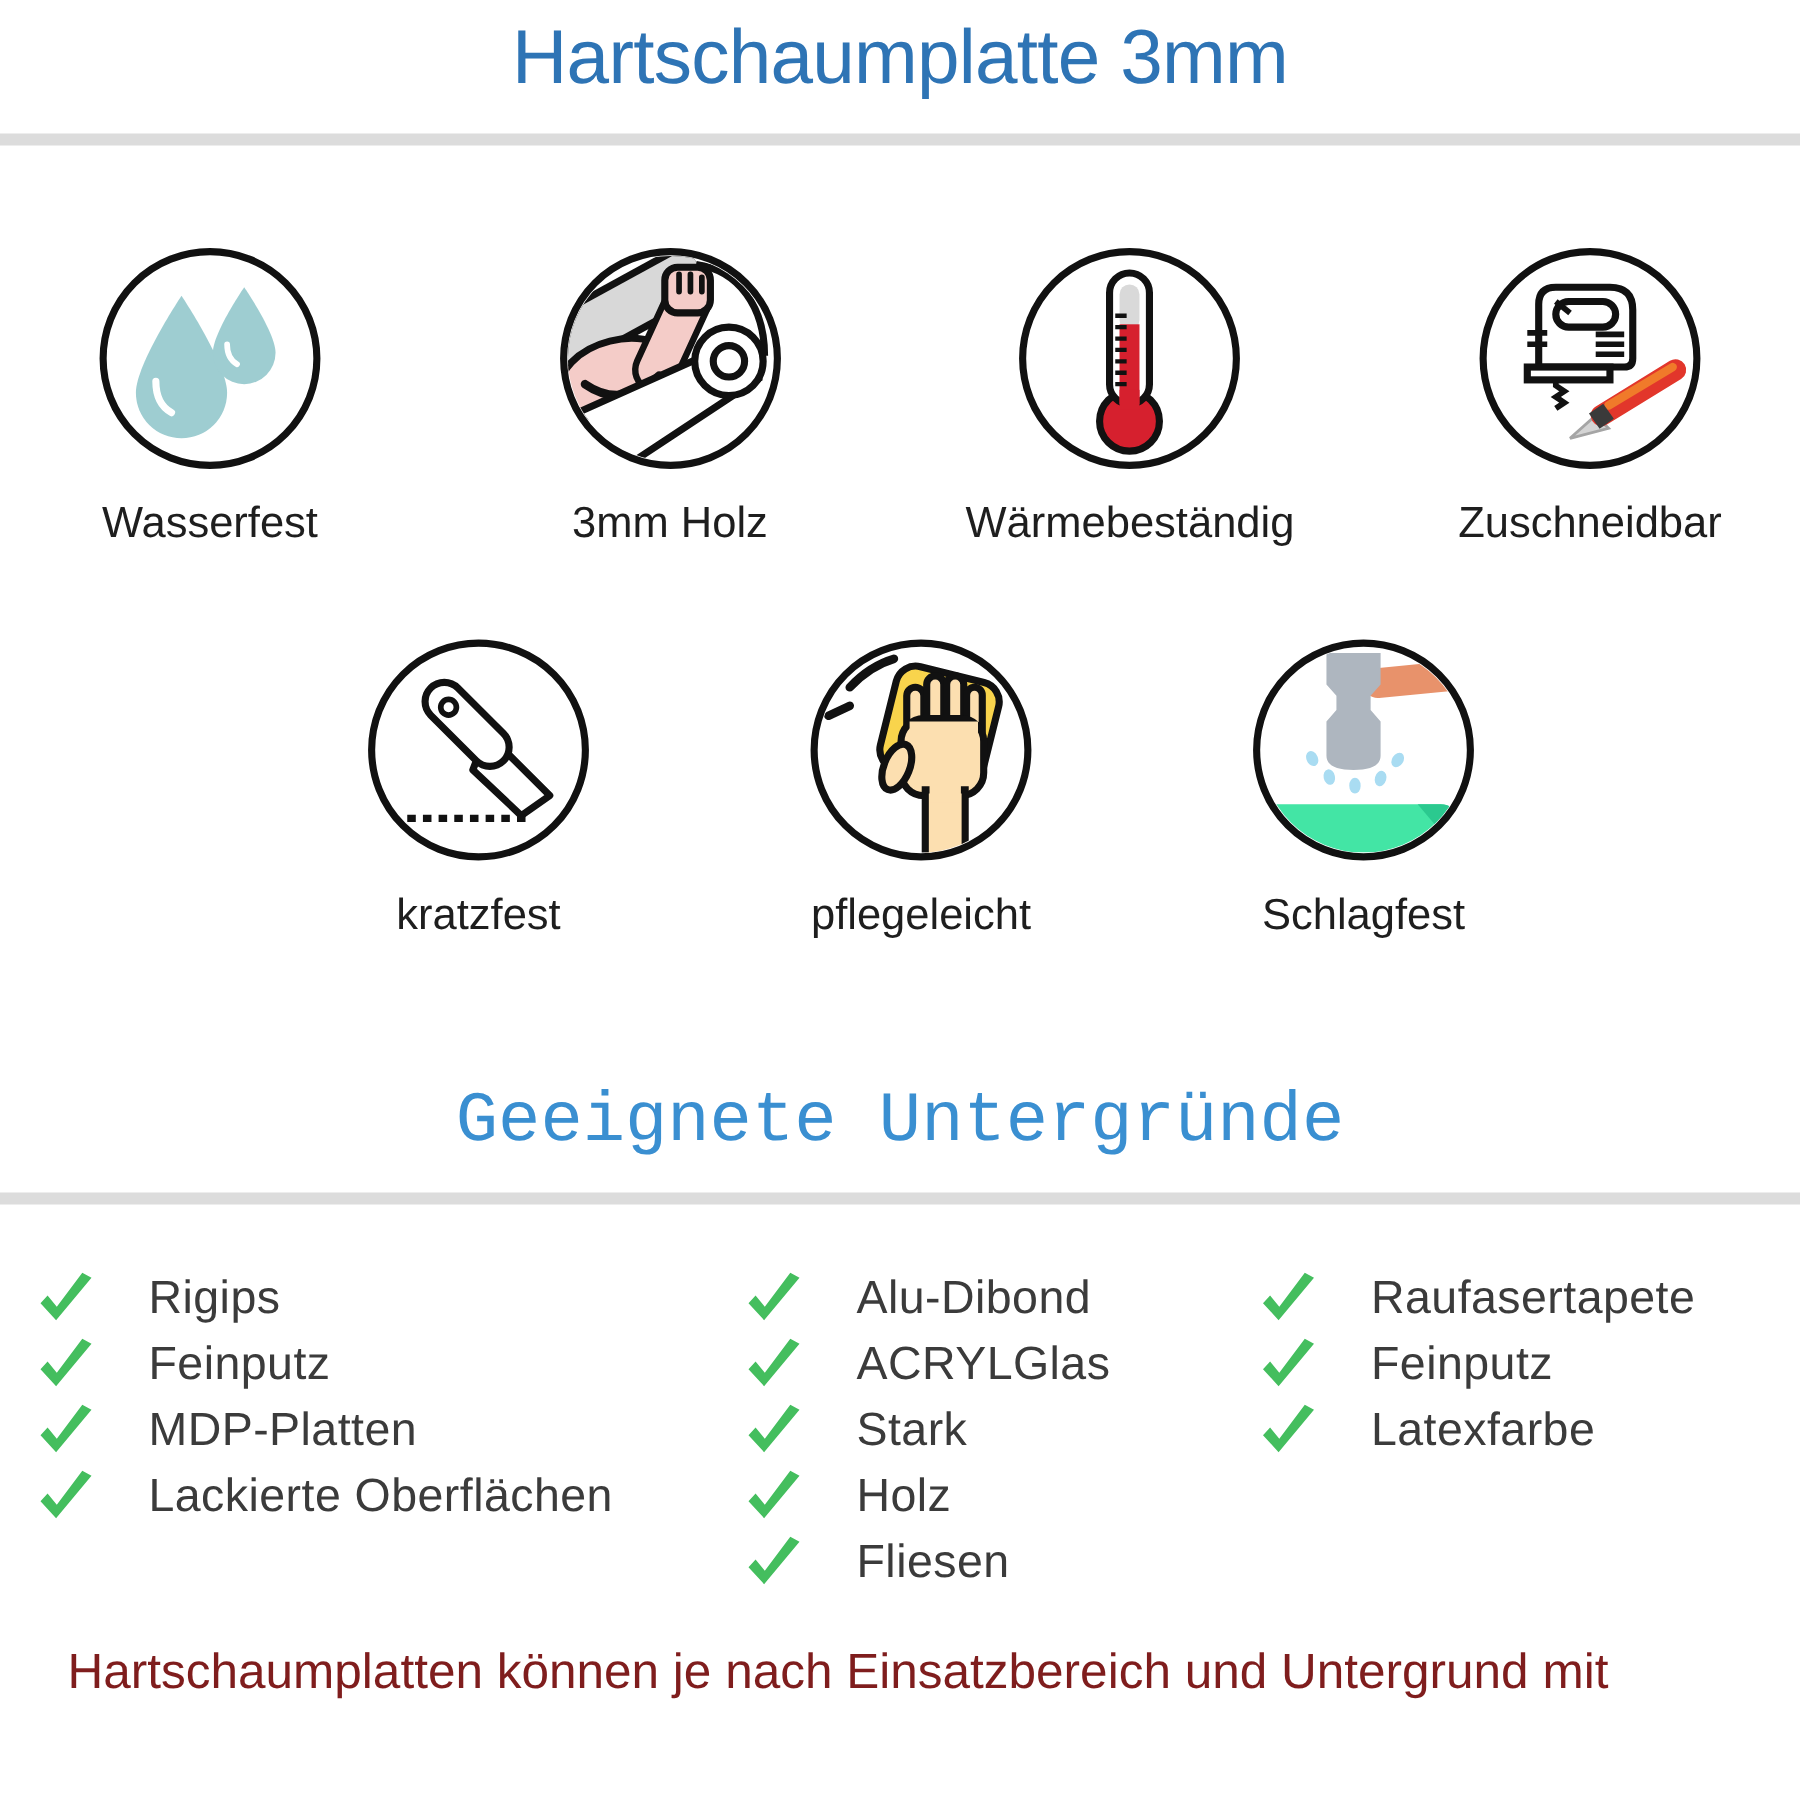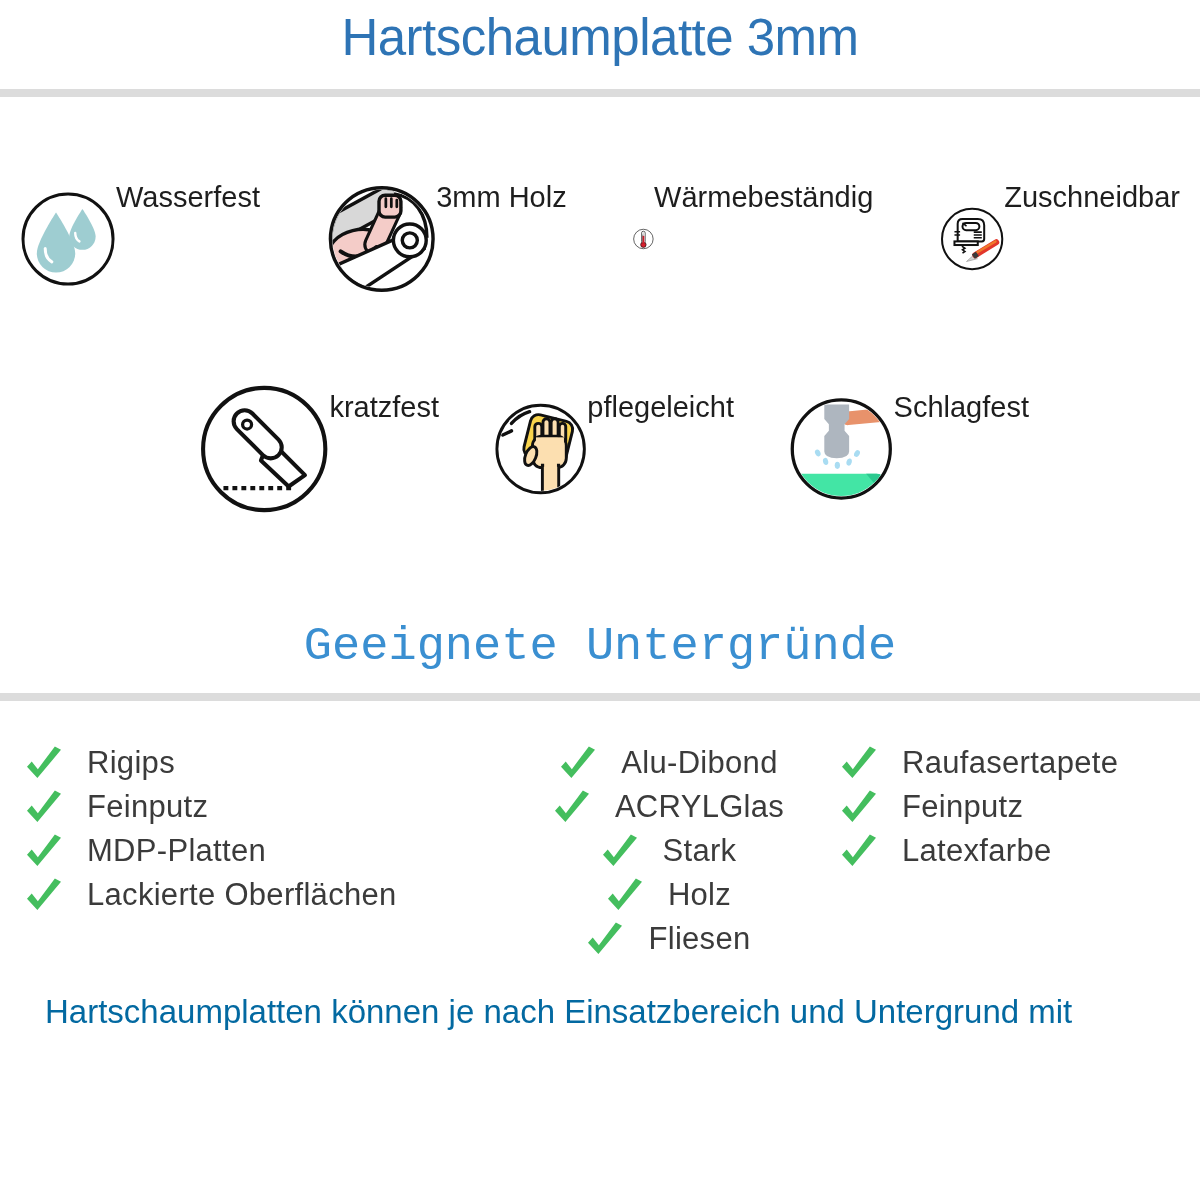--- a/index.html
+++ b/index.html
@@ -9,39 +9,39 @@
   }
   .page-title{
     margin:12px 0 0 0;text-align:center;font-size:51px;line-height:52px;
     font-weight:500;color:#2E74B5;letter-spacing:-0.5px;
   }
   .divider{height:8px;background:#DCDCDC;margin-top:25px;}
   .divider2{height:8px;background:#DCDCDC;margin-top:20px;}
 
   .feat-row1{display:flex;justify-content:space-between;padding:0 20px;margin-top:66px;}
   .feat-row2{display:flex;justify-content:center;gap:55px;margin-top:58px;padding-left:28px;}
-  .feature{width:240px;display:flex;}
+  .feature{width:240px;display:flex;flex-direction:column;align-items:center;}
   .feature svg{width:152px;height:152px;display:block;}
   .feature-label{margin-top:17px;font-size:29px;line-height:34px;color:#1e1e1e;white-space:nowrap;}
 
   .section-title{
     margin:95px 0 0 0;text-align:center;font-size:47px;line-height:53px;
     font-weight:500;color:#3A8FD1;font-family:Liberation Mono, monospace;
   }
 
   .substrates{display:flex;margin-top:40px;padding-left:25px;}
   .sub-col{display:flex;flex-direction:column;}
   .sub-col.c1{width:472px;}
-  .sub-col.c2{width:343px;align-items:center;}
+  .sub-col.c2{width:343px;}
   .sub-col.c3{flex:1;}
   .sub-item{display:flex;align-items:center;height:44px;}
   .check{width:38px;height:34px;flex:0 0 38px;}
-  .sub-label{margin-left:24px;font-size:31px;color:#3B3B3B;letter-spacing:0.3px;white-space:nowrap;}
-
-  .footer-note{margin:30px 0 0 45px;font-size:33px;line-height:41px;color:#0369a1;}
+  .sub-label{margin-left:36px;font-size:31px;color:#3B3B3B;letter-spacing:0.3px;white-space:nowrap;}
+
+  .footer-note{margin:30px 0 0 45px;font-size:33px;line-height:41px;color:#7f1d1d;}
 </style>
 </head>
 <body>
 
 <h1 class="page-title">Hartschaumplatte 3mm</h1>
 <div class="divider"></div>
 
 <div class="feat-row1">
 
   <div class="feature">

